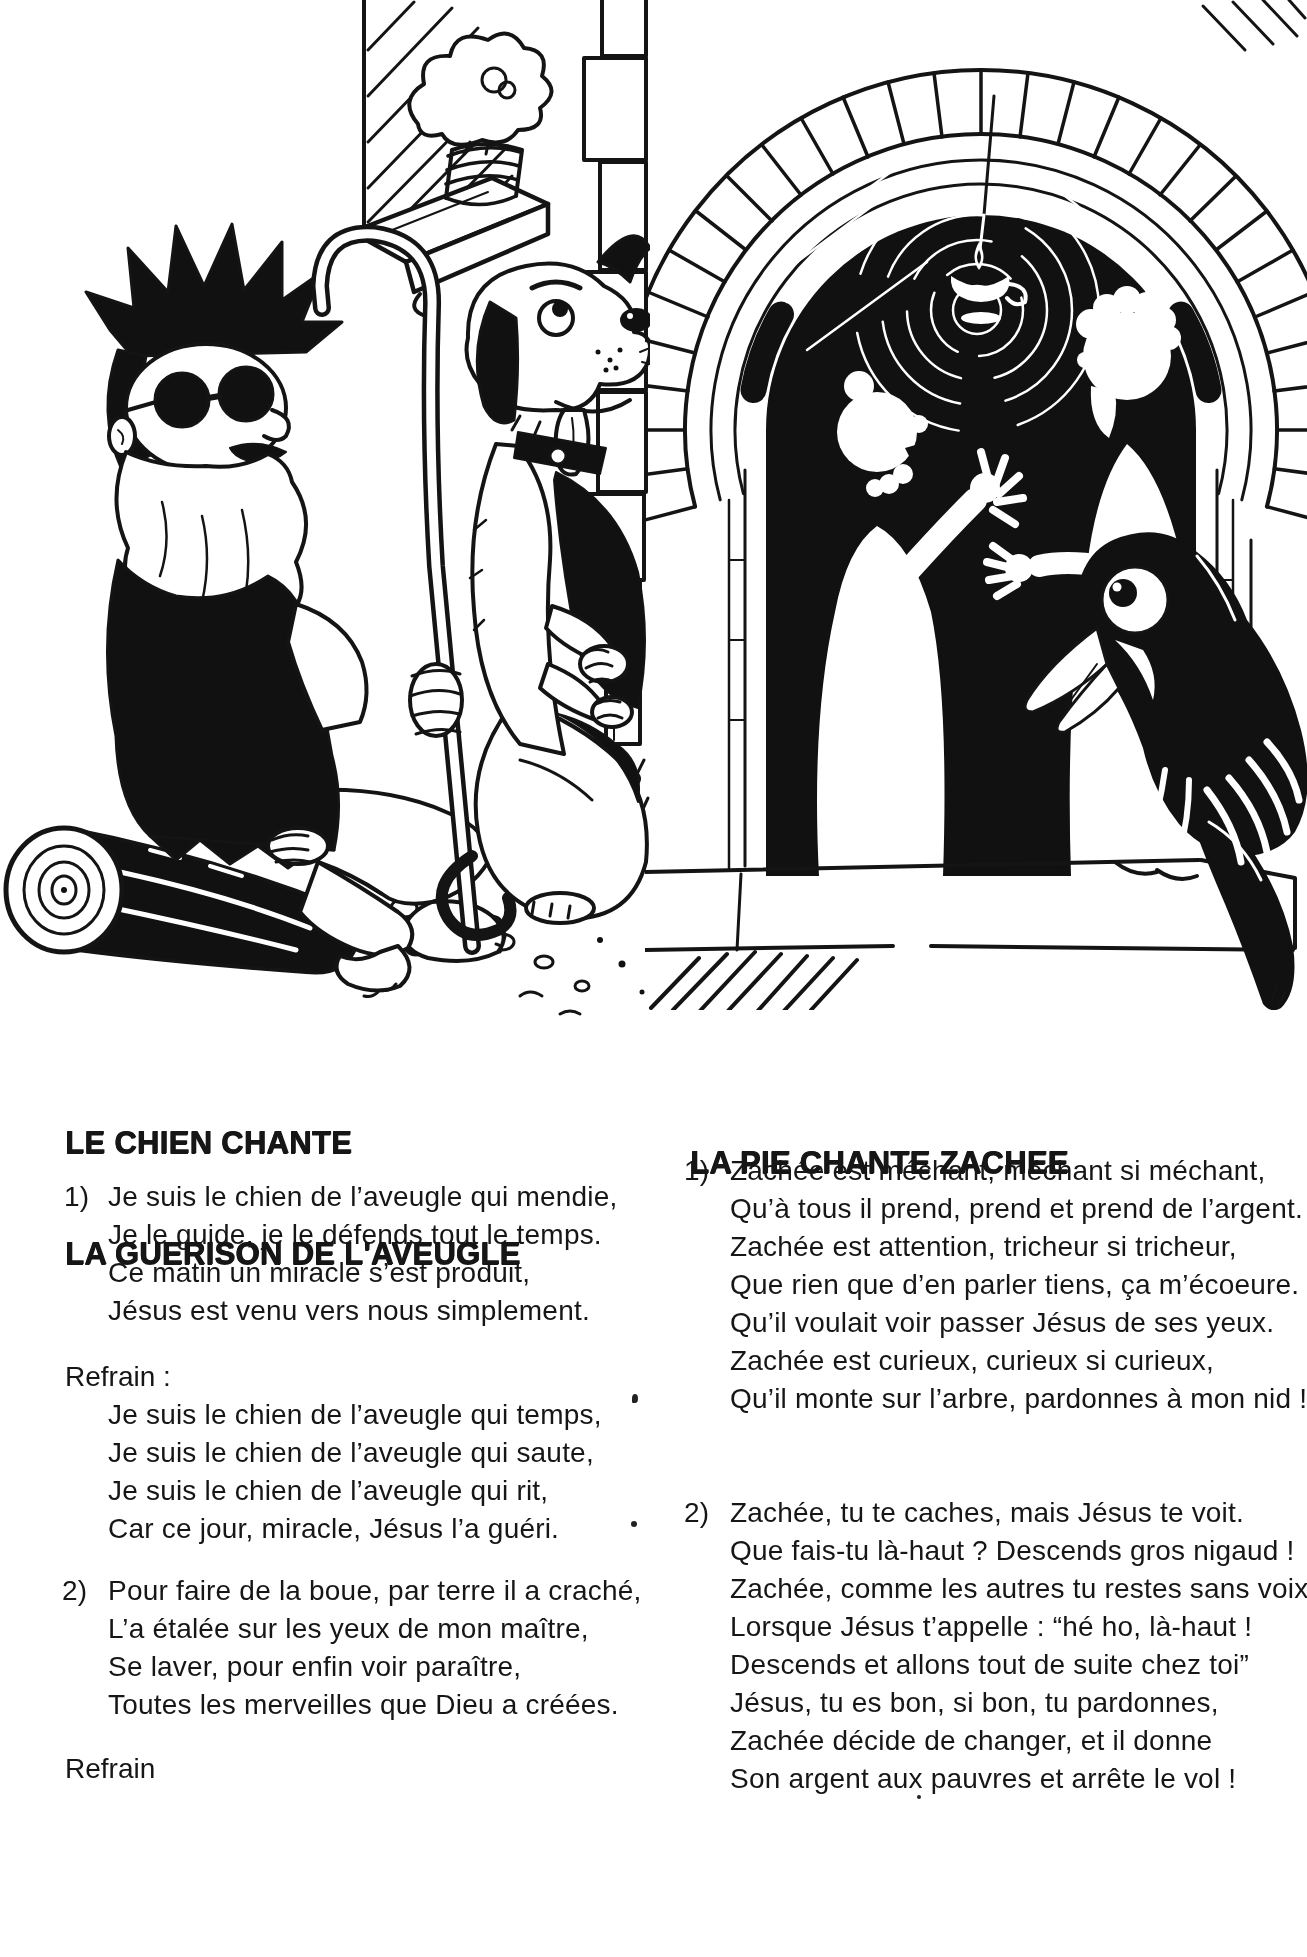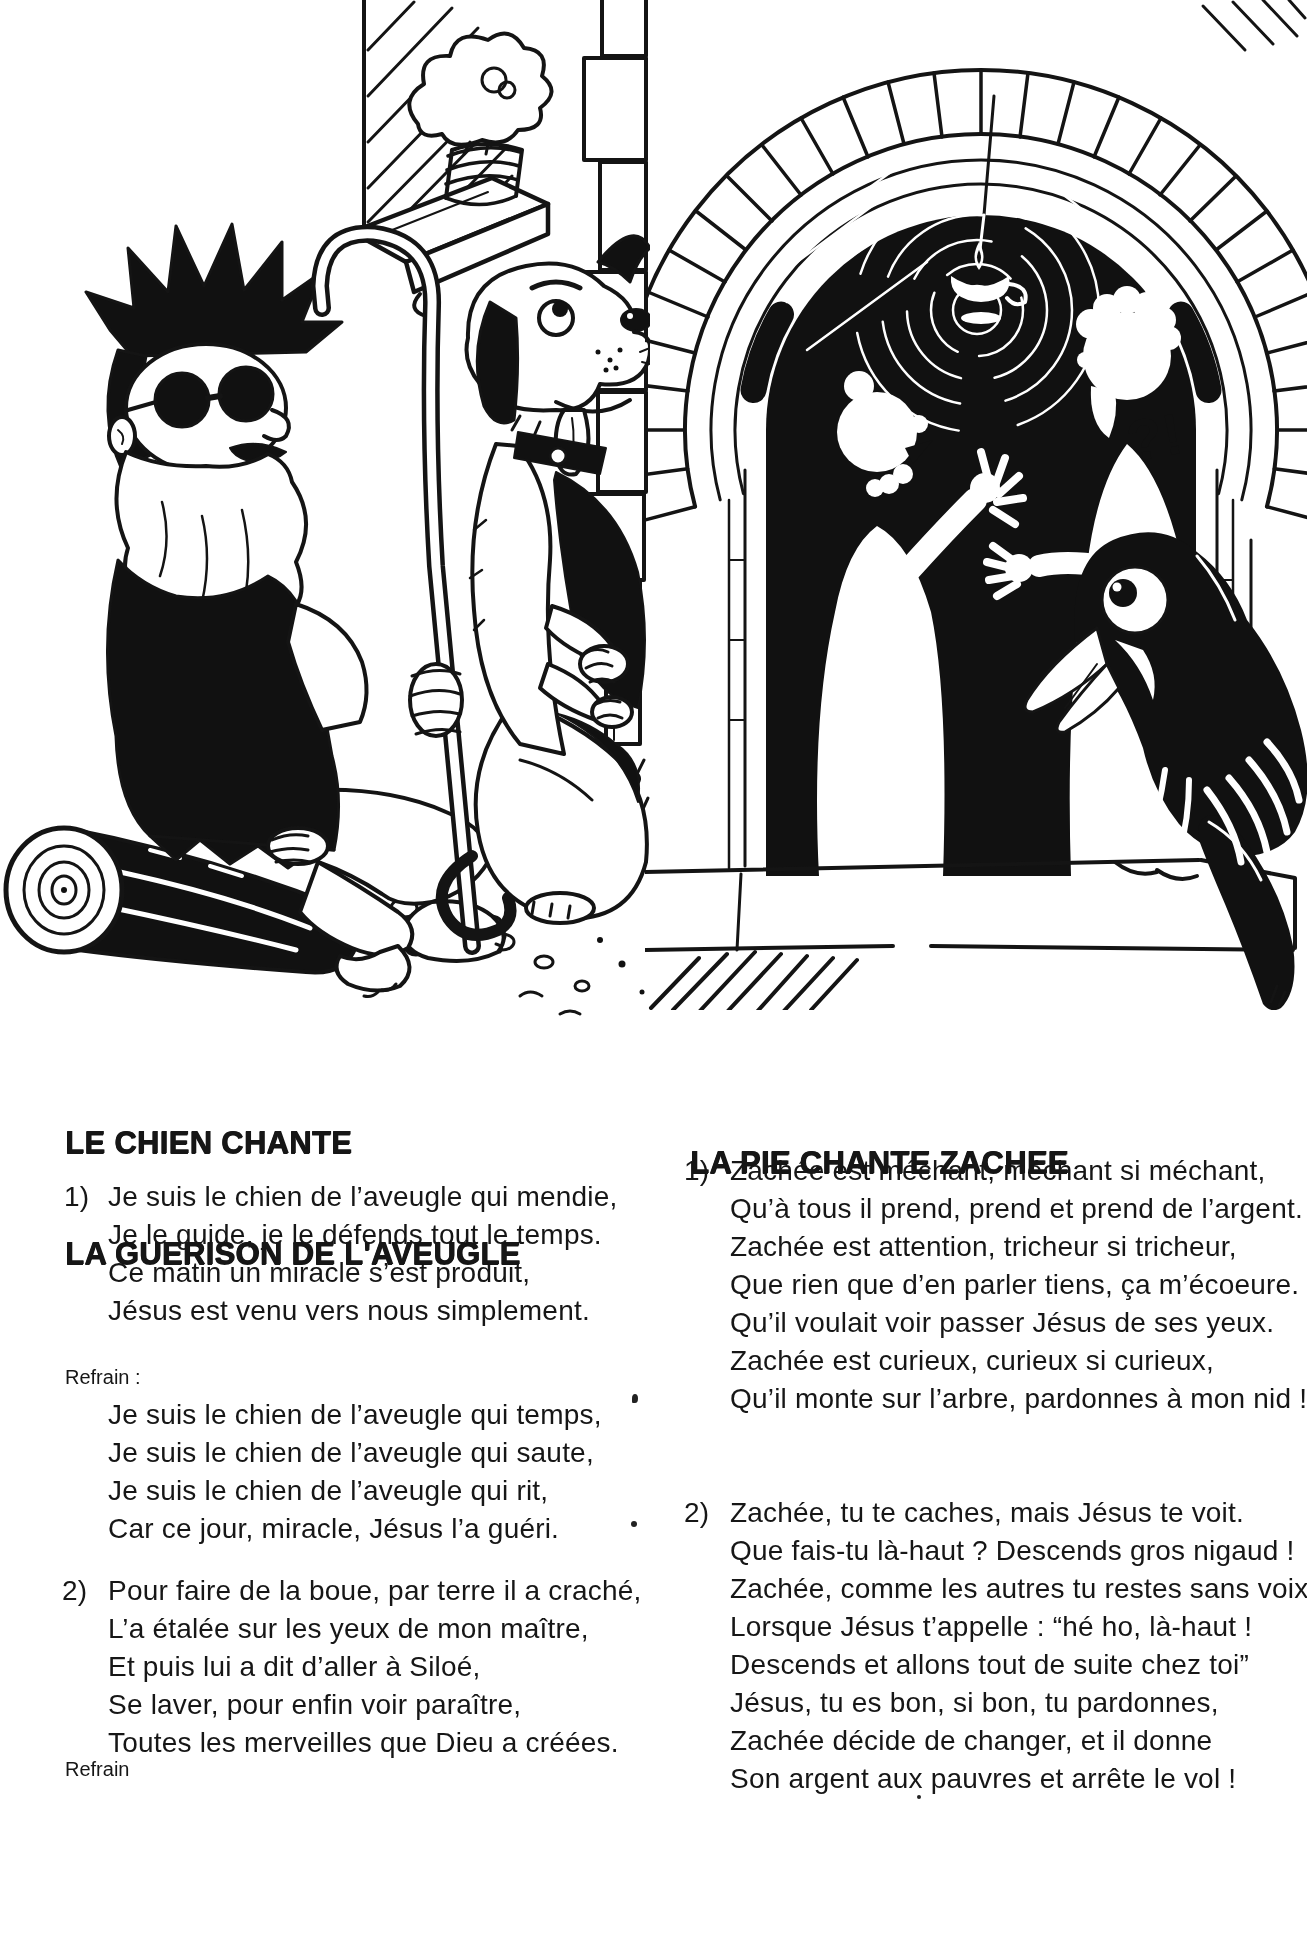--- a/index.html
+++ b/index.html
@@ -10,21 +10,21 @@
   }
   svg{position:absolute; display:block;}
   .song-title{
     position:absolute; font-weight:900; font-size:31px; line-height:37px;
     letter-spacing:.3px; text-shadow:.8px 0 0 currentColor, 0 .5px 0 currentColor;
     white-space:pre;
   }
   .verse{position:absolute; font-size:28px; line-height:38px; letter-spacing:.2px;}
   .verse .num{position:absolute; top:0;}
   .vline{display:block; white-space:pre;}
-  .plain{position:absolute; font-size:20px; line-height:38px;}
+  .plain{position:absolute; font-size:28px; line-height:38px;}
   .speck{position:absolute; background:#222; border-radius:50%;}
 </style>
 </head>
 <body>
 
 <div class="page">
 
   <svg style="left:0;top:0" width="650" height="1030" viewBox="0 0 650 1030">
     <g stroke="#141414" fill="none" stroke-linecap="round" stroke-linejoin="round">
 
@@ -366,21 +366,20 @@
     <span class="vline">Je suis le chien de l’aveugle qui temps,</span>
     <span class="vline">Je suis le chien de l’aveugle qui saute,</span>
     <span class="vline">Je suis le chien de l’aveugle qui rit,</span>
     <span class="vline">Car ce jour, miracle, Jésus l’a guéri.</span>
   </div>
 
   <div class="verse" style="left:108px;top:1572px">
     <span class="num" style="left:-46px">2)</span>
     <span class="vline">Pour faire de la boue, par terre il a craché,</span>
     <span class="vline">L’a étalée sur les yeux de mon maître,</span>
-    <span class="vline">Et puis lui a dit d’aller à Siloé,</span>
     <span class="vline">Se laver, pour enfin voir paraître,</span>
     <span class="vline">Toutes les merveilles que Dieu a créées.</span>
   </div>
 
   <div class="plain" style="left:65px;top:1750px">Refrain</div>
 
   <div class="song-title" style="left:690px;top:1070px">
     <span class="vline">LA PIE CHANTE ZACHEE</span>
   </div>
 

